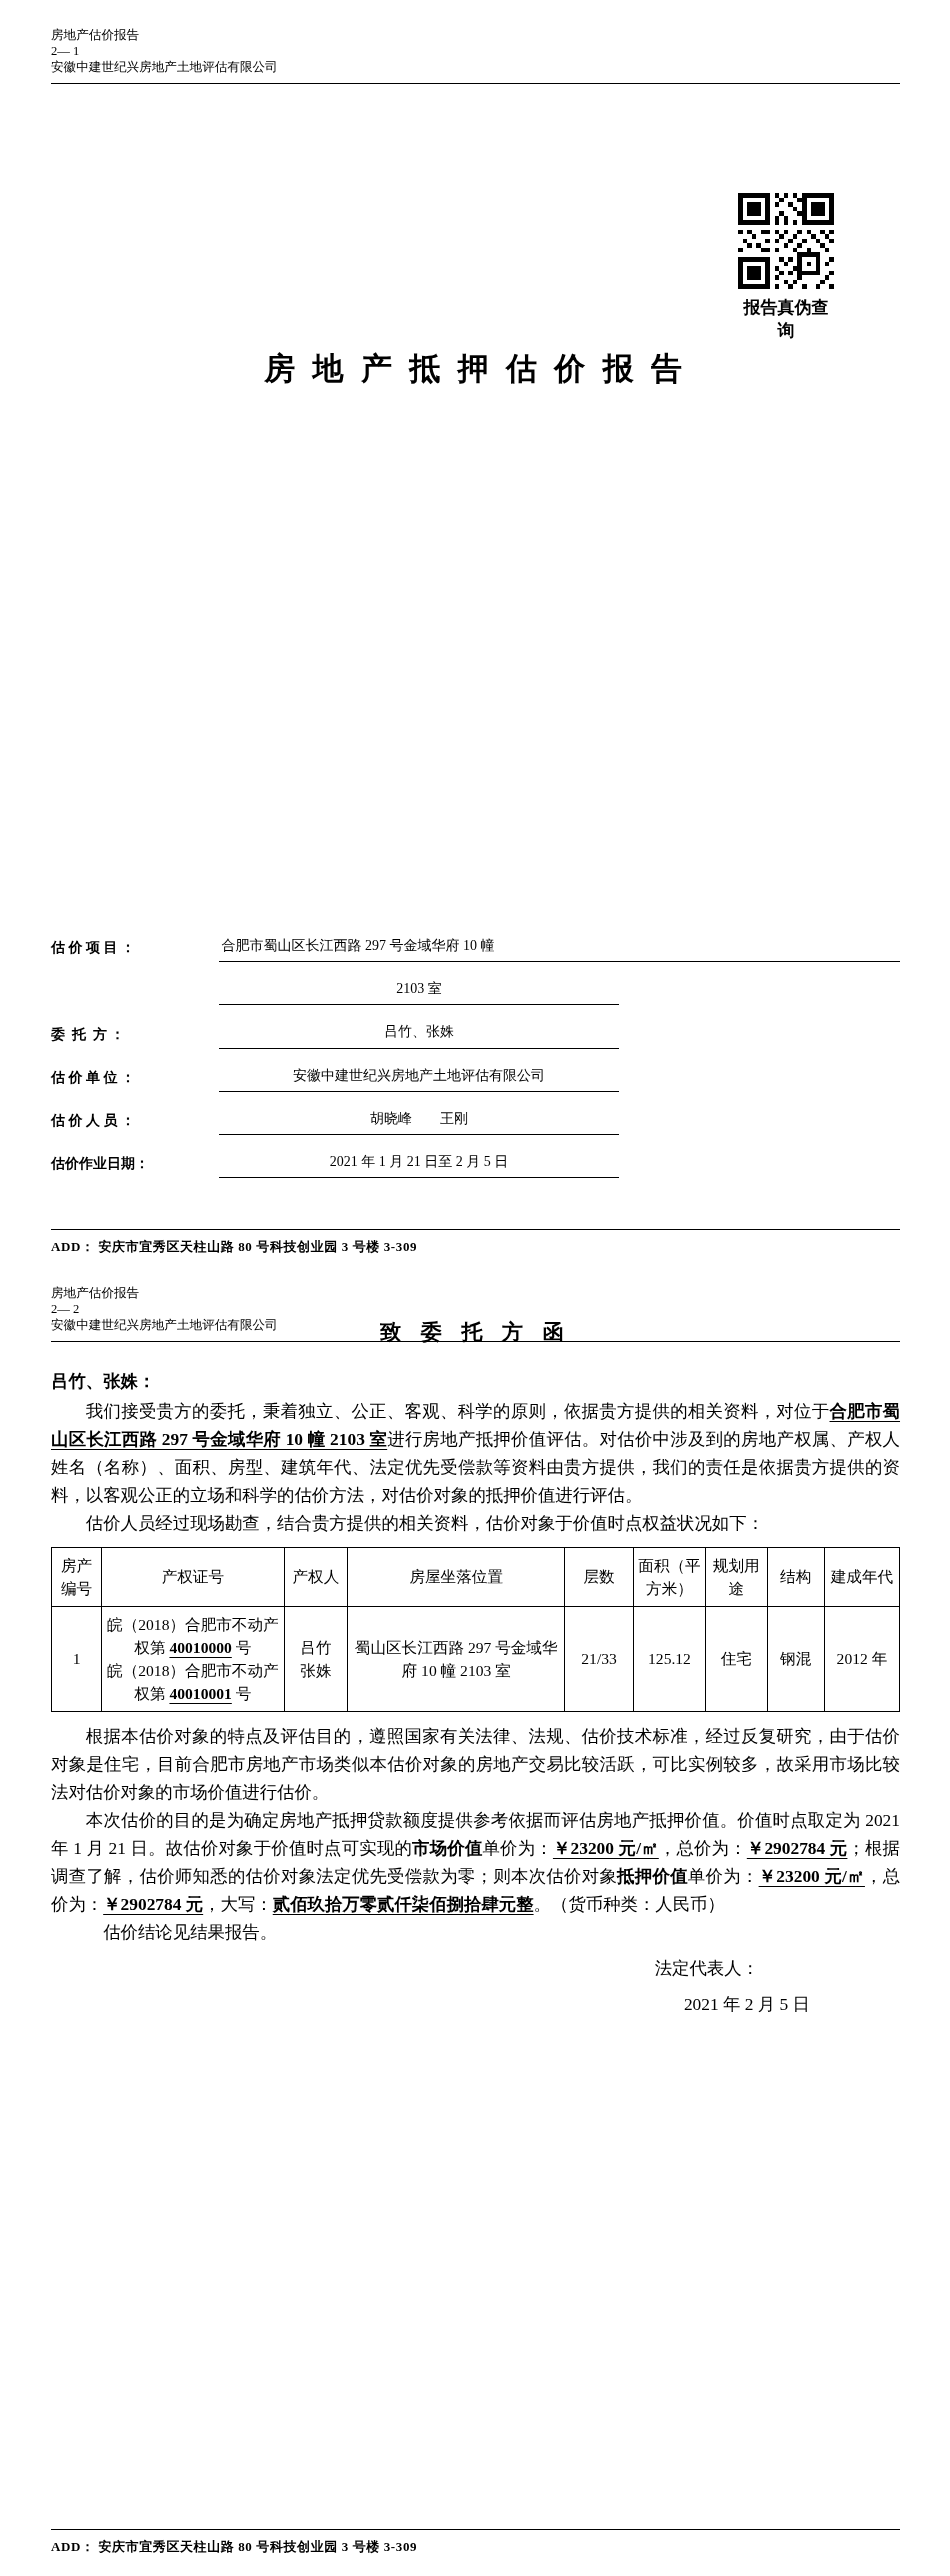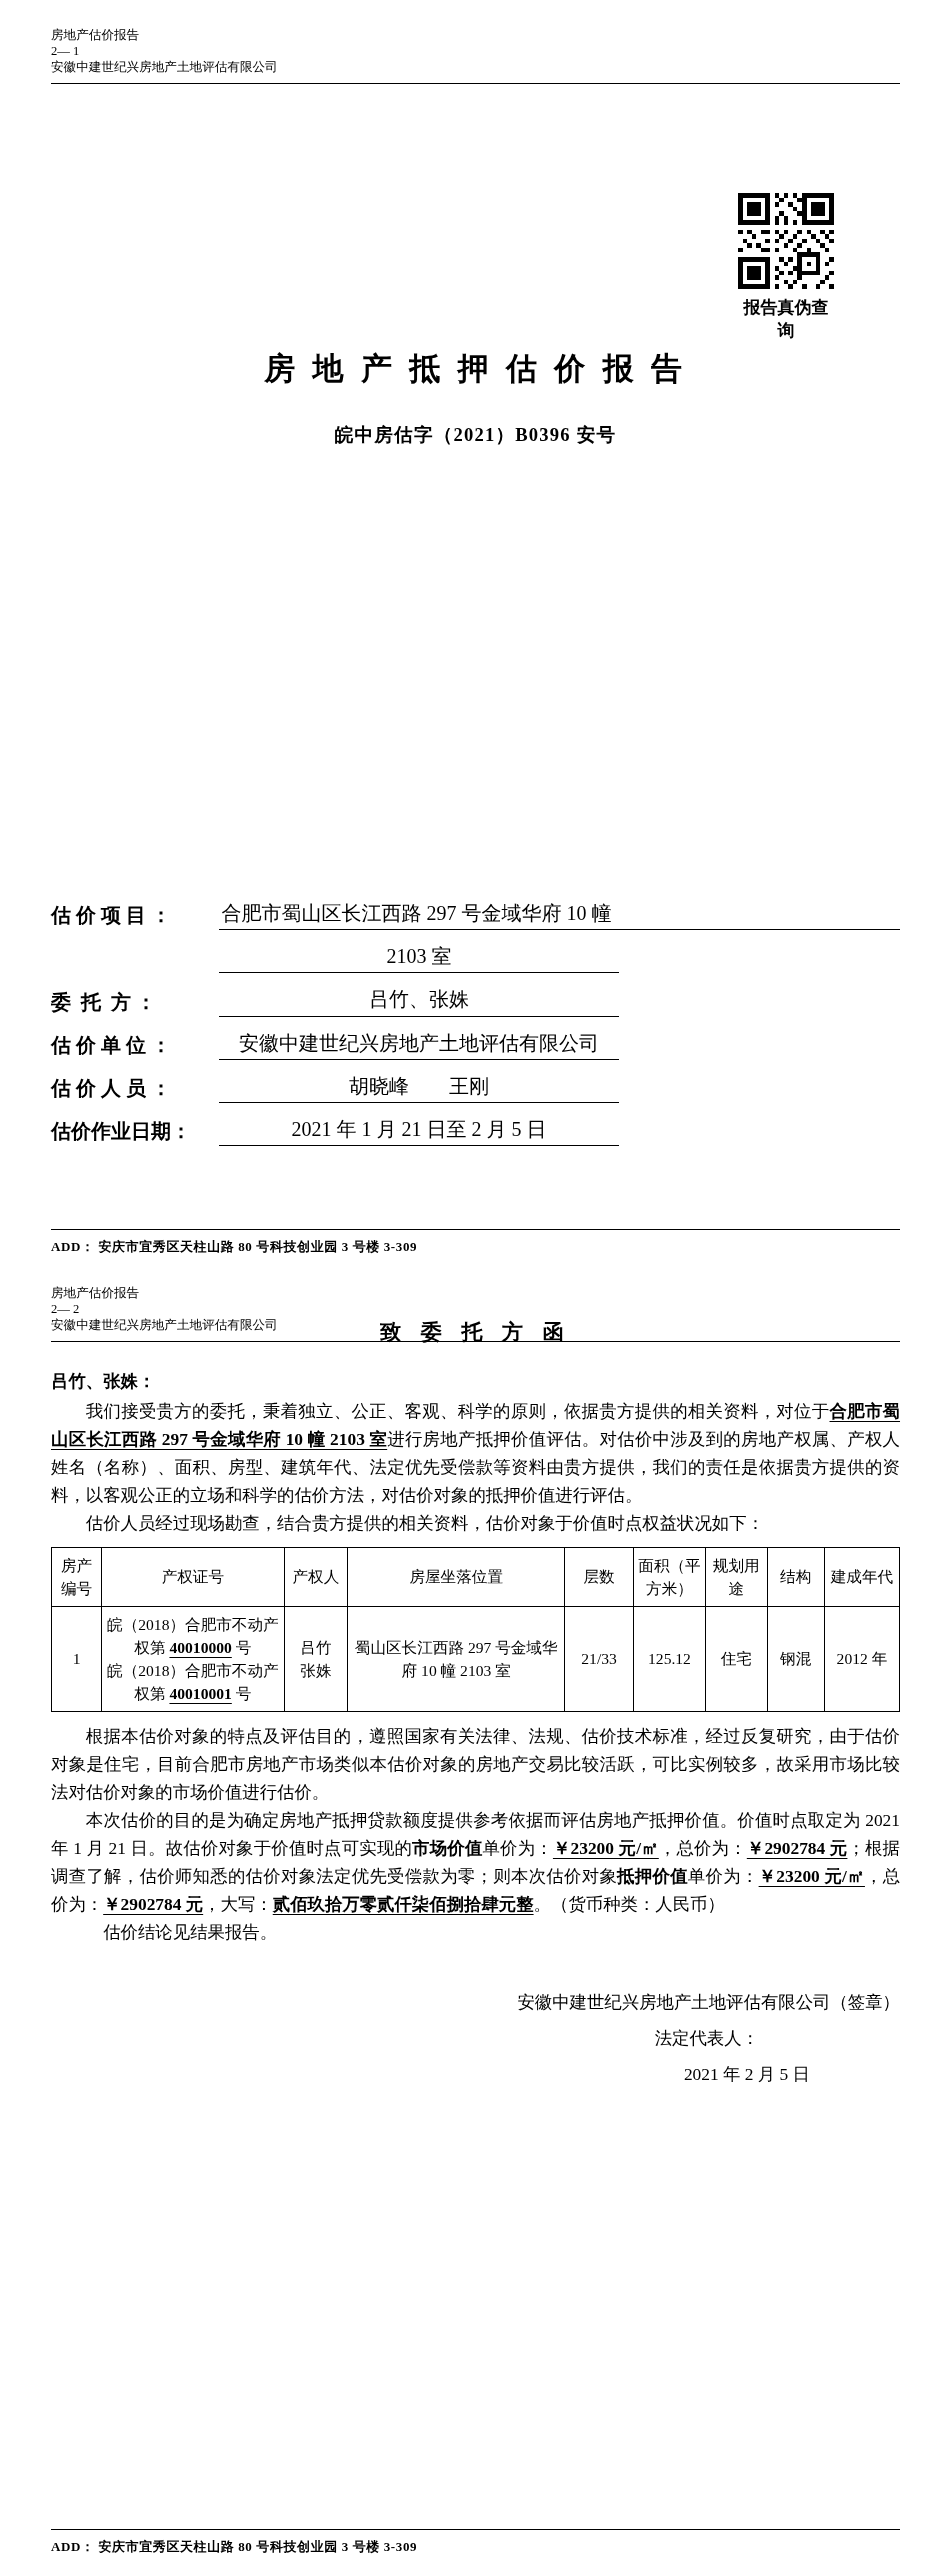--- a/index.html
+++ b/index.html
@@ -33,21 +33,21 @@
   .title1 {
     position: absolute; top: 323px; left: 0; width: 100%;
     text-align: center; font-size: 31px; font-weight: bold;
     letter-spacing: 4.8px; line-height: 1.2; margin-top: 27px;
   }
   .doc-number {
     position: absolute; top: 422px; left: 0; width: 100%;
     text-align: center; font-size: 18.6px; font-weight: bold; letter-spacing: 1.2px;
   }
 
-  .form { position: absolute; left: 51px; top: 899px; width: 849px; font-size: 20px; }
+  .form { position: absolute; left: 51px; top: 931px; width: 849px; font-size: 14px; }
   .form-row { display: flex; margin-bottom: 12px; line-height: 29px; align-items: flex-end; }
   .flabel { font-weight: bold; width: 168px; flex-shrink: 0; white-space: pre; }
   .spacer { width: 168px; flex-shrink: 0; }
   .uval { border-bottom: 1.2px solid #000; padding: 0 2.4px 1.2px; }
   .v-full { flex: 1; }
   .v-mid { width: 400px; text-align: center; }
 
   .title2 {
     position: absolute; top: 60px; left: 0; width: 100%;
     text-align: center; font-size: 21px; font-weight: bold; letter-spacing: 7.2px;
@@ -101,21 +101,20 @@
         <rect x="2" y="16" width="3" height="3" fill="#000"></rect>
       <path fill="#000" d="M8 0h1v1H8z M10 0h1v1h-1z M12 0h1v1h-1z M9 1h1v1H9z M13 1h1v1h-1z M8 2h1v1H8z M11 2h1v1h-1z M12 3h1v1h-1z M9 4h1v1H9z M13 4h1v1h-1z M8 5h1v1H8z M10 5h1v1h-1z M8 6h1v1H8z M10 6h1v1h-1z M12 6h1v1h-1z M6 8h1v1H6z M6 10h1v1H6z M6 12h1v1H6z M0 8h1v1H0z M2 8h1v1H2z M5 8h1v1H5z M3 9h1v1H3z M1 10h1v1H1z M2 11h1v1H2z M4 11h1v1H4z M0 12h1v1H0z M5 12h1v1H5z M8 8h1v1H8z M10 8h1v1h-1z M13 8h1v1h-1z M15 8h1v1h-1z M18 8h1v1h-1z M20 8h1v1h-1z M9 9h1v1H9z M12 9h1v1h-1z M16 9h1v1h-1z M19 9h1v1h-1z M8 10h1v1H8z M11 10h1v1h-1z M14 10h1v1h-1z M17 10h1v1h-1z M20 10h1v1h-1z M10 11h1v1h-1z M13 11h1v1h-1z M18 11h1v1h-1z M8 12h1v1H8z M12 12h1v1h-1z M15 12h1v1h-1z M19 12h1v1h-1z M9 14h1v1H9z M11 14h1v1h-1z M20 14h1v1h-1z M10 15h1v1h-1z M19 15h1v1h-1z M8 16h1v1H8z M12 16h1v1h-1z M9 17h1v1H9z M11 17h1v1h-1z M20 17h1v1h-1z M8 18h1v1H8z M13 18h1v1h-1z M19 18h1v1h-1z M10 19h1v1h-1z M12 19h1v1h-1z M18 19h1v1h-1z M8 20h1v1H8z M11 20h1v1h-1z M14 20h1v1h-1z M17 20h1v1h-1z M20 20h1v1h-1z"></path>
       <rect x="13" y="13" width="5" height="5" fill="#000"></rect>
         <rect x="14" y="14" width="3" height="3" fill="#fff"></rect>
         <rect x="15" y="15" width="1" height="1" fill="#000"></rect>
     </svg>
     <div class="qr-caption">报告真伪查询</div>
   </div>
 
   <div class="title1">房 地 产 抵 押 估 价 报 告</div>
-  <div class="doc-number">皖中房估字（2021）B0396 安号</div>
 
   <div class="form">
     <div class="form-row">
       <span class="flabel">估 价 项 目 ：</span>
       <span class="uval v-full">合肥市蜀山区长江西路 297 号金域华府 10 幢</span>
     </div>
     <div class="form-row">
       <span class="spacer"></span>
       <span class="uval v-mid">2103 室</span>
     </div>
@@ -202,21 +201,20 @@
         </tr>
       </tbody>
     </table>
 
     <p>根据本估价对象的特点及评估目的，遵照国家有关法律、法规、估价技术标准，经过反复研究，由于估价对象是住宅，目前合肥市房地产市场类似本估价对象的房地产交易比较活跃，可比实例较多，故采用市场比较法对估价对象的市场价值进行估价。</p>
 
     <p><span>本次估价的目的是为确定房地产抵押贷款额度提供参考依据而评估房地产抵押价值。价值时点取定为 2021 年 1 月 21 日。故估价对象于价值时点可实现的</span><span class="b">市场价值</span><span>单价为：</span><span class="bu">￥23200 元/㎡</span><span>，总价为：</span><span class="bu">￥2902784 元</span><span>；根据调查了解，估价师知悉的估价对象法定优先受偿款为零；则本次估价对象</span><span class="b">抵押价值</span><span>单价为：</span><span class="bu">￥23200 元/㎡</span><span>，总价为：</span><span class="bu">￥2902784 元</span><span>，大写：</span><span class="bu">贰佰玖拾万零贰仟柒佰捌拾肆元整</span><span>。（货币种类：人民币）</span></p>
 
     <p class="concl">估价结论见结果报告。</p>
 
-    <div class="sig-company">安徽中建世纪兴房地产土地评估有限公司（签章）</div>
     <div class="sig-rep">法定代表人：</div>
     <div class="sig-date">2021 年 2 月 5 日</div>
   </div>
 
   <div class="page-footer">
     <span>ADD： 安庆市宜秀区天柱山路 80 号科技创业园 3 号楼 3-309</span>
   </div>
 </div>
 
 

